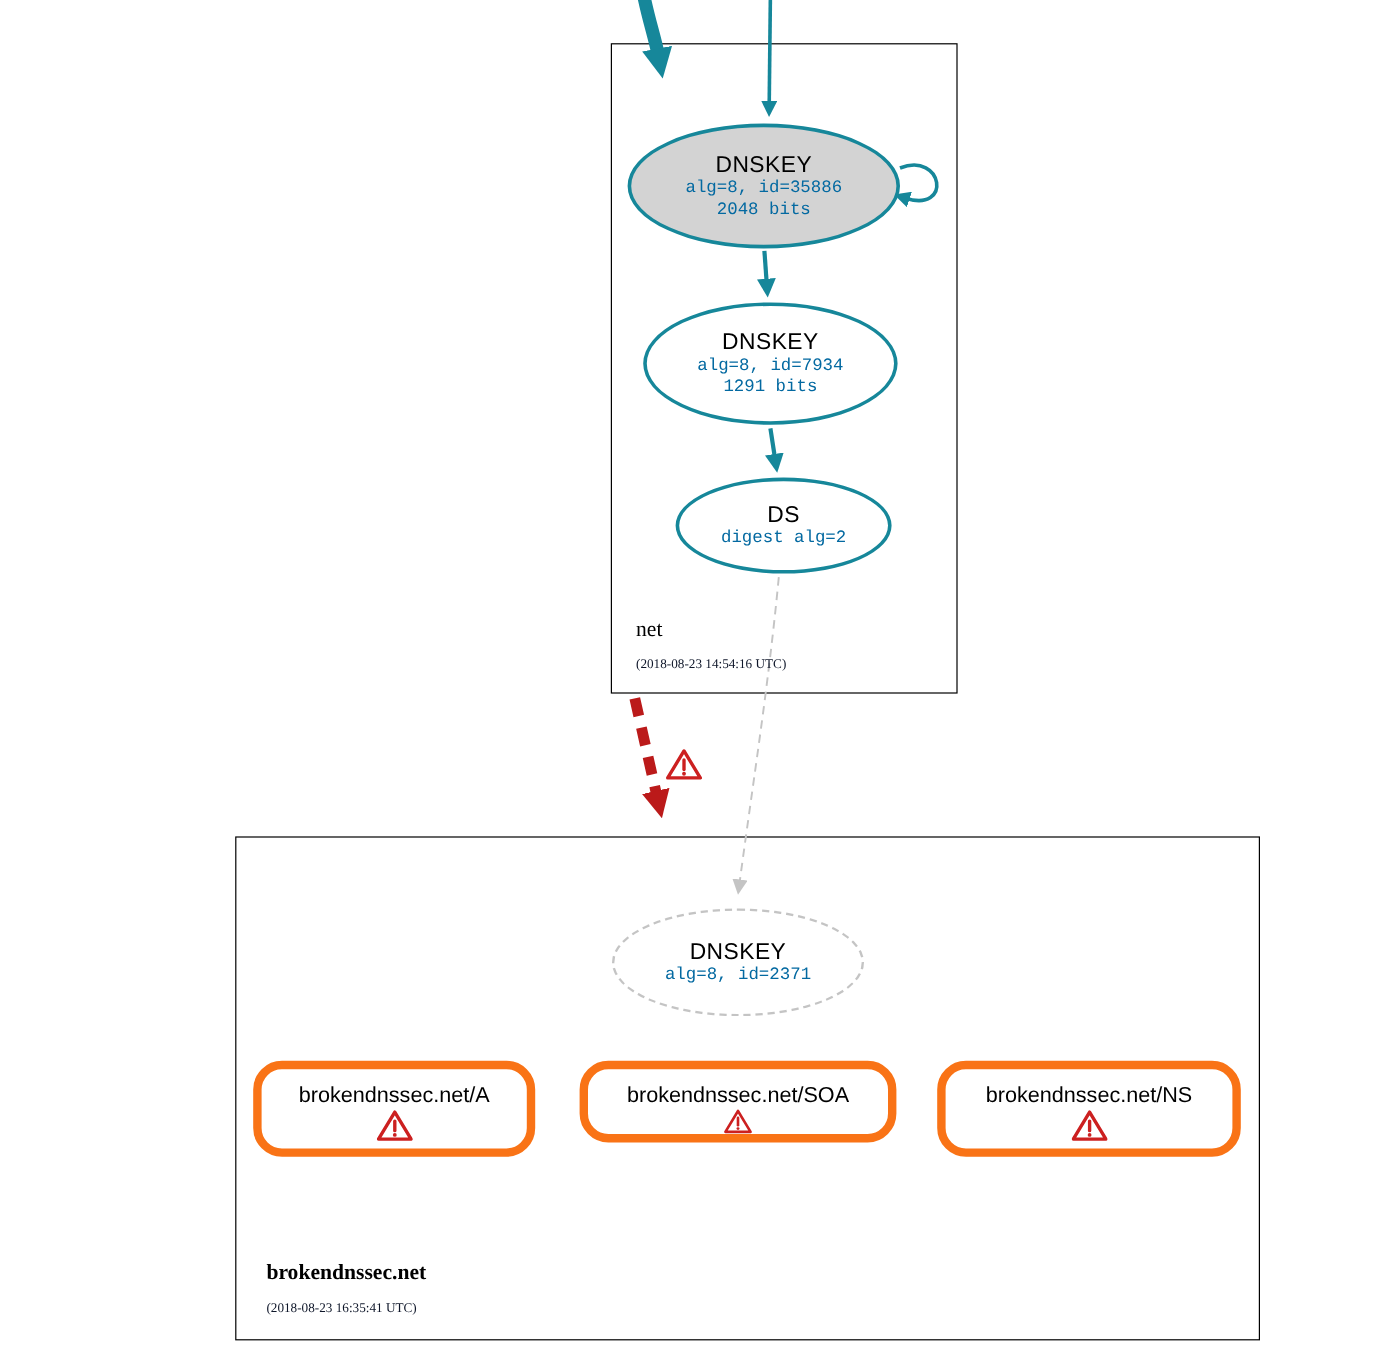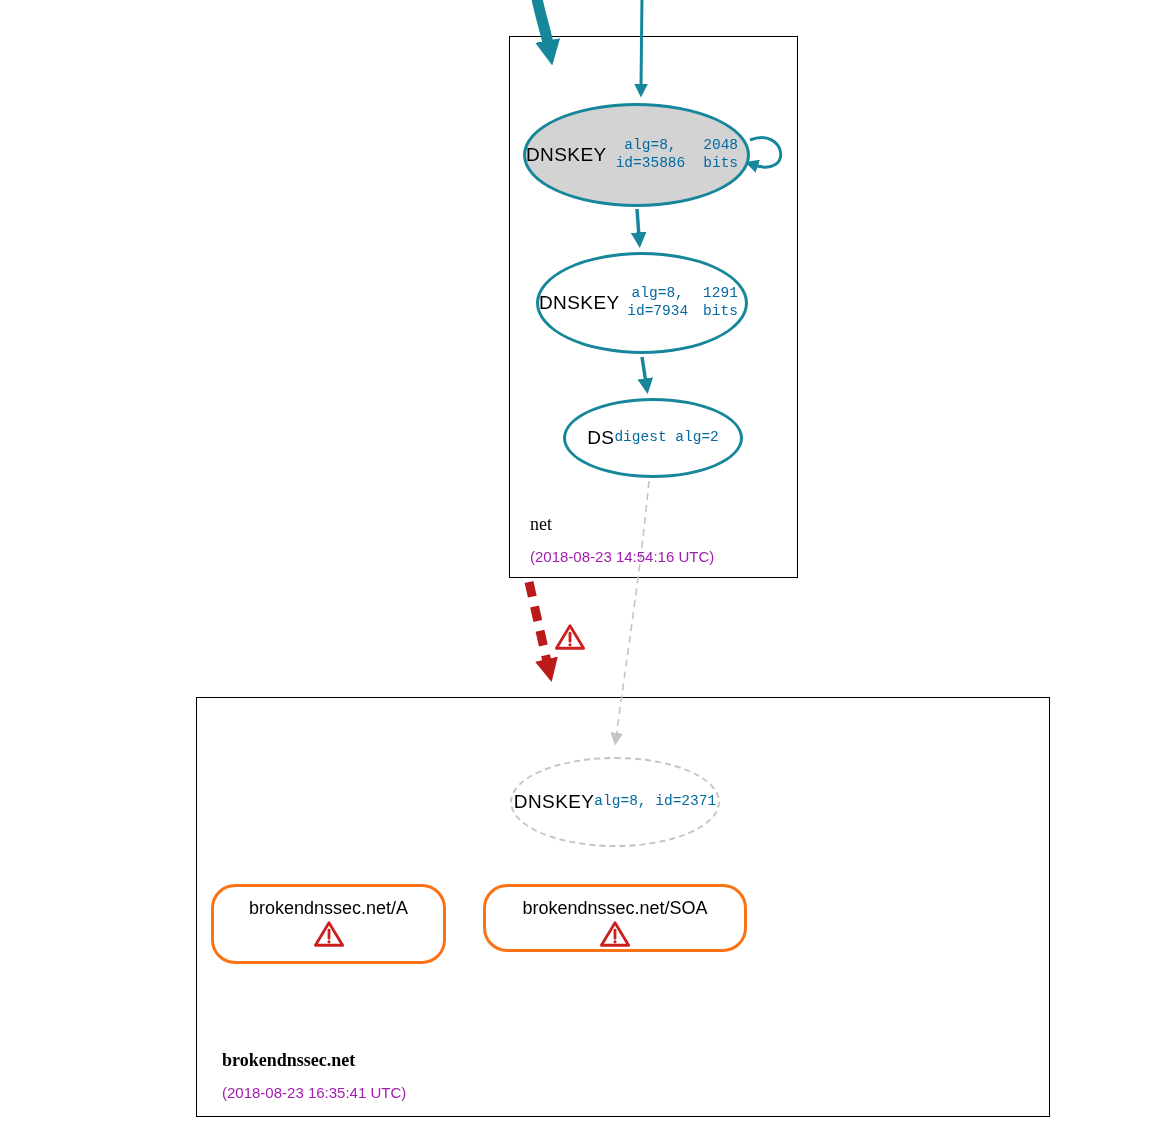--- a/index.html
+++ b/index.html
@@ -21,54 +21,54 @@
     position: absolute;
     left: 0; top: 0;
     width: 1154px; height: 1134px;
     pointer-events: none;
   }
   .ellipse {
     position: absolute;
     border-radius: 50%;
     background: #ffffff;
     display: flex;
-    flex-direction: row;
+    flex-direction: column;
     align-items: center;
     justify-content: center;
     text-align: center;
     line-height: 1.22;
   }
   .ellipse.secure { border: 3px solid #16879a; }
   .ellipse.ksk { background: #d3d3d3; }
   .ellipse.missing { border: 2px dashed #c4c4c4; background: #ffffff; }
   .node-title { font-size: 19px; color: #000; letter-spacing: 0.4px; }
   .node-detail { font-family: Liberation Mono, monospace; font-size: 14.5px; color: #0369a1; }
   .rrset {
     position: absolute;
-    border: 3px solid #f97316;
+    border: 7px solid #f97316;
     border-radius: 24px;
     background: #ffffff;
     display: flex;
     flex-direction: column;
     align-items: center;
     padding-top: 11px;
     gap: 1px;
   }
   .rrset-label { font-size: 18px; color: #000; }
   .zone-name {
     position: absolute;
     font-family: "Liberation Serif", serif;
     font-size: 18px;
     color: #000;
   }
   .zone-ts {
     position: absolute;
-    font-family: Liberation Sans, sans-serif;
-    font-size: 15px;
-    color: #a21caf;
+    font-family: Liberation Serif, serif;
+    font-size: 11px;
+    color: #0f172a;
   }
   .warn { display: block; }
   .warn-float { position: absolute; }
 </style>
 </head>
 <body>
 
 <div class="canvas">
 
   <div class="zone-box" style="left:509px; top:36px; width:289px; height:542px;"></div>
@@ -141,17 +141,25 @@
 
   <div class="rrset" style="left:483px; top:884px; width:264px; height:68px;">
     <div class="rrset-label">brokendnssec.net/SOA</div>
     <svg class="warn" width="30" height="28" viewBox="0 0 32 29">
       <path d="M16 2.5 L30.5 26.5 H1.5 Z" fill="#ffffff" stroke="#cc2020" stroke-width="3" stroke-linejoin="round"></path>
       <path d="M16 10.5 L16 19" stroke="#cc2020" stroke-width="3" stroke-linecap="round" fill="none"></path>
       <circle cx="16" cy="22.8" r="1.7" fill="#cc2020"></circle>
     </svg>
   </div>
 
+  <div class="rrset" style="left:781px; top:884px; width:253px; height:80px;">
+    <div class="rrset-label">brokendnssec.net/NS</div>
+    <svg class="warn" width="30" height="28" viewBox="0 0 32 29">
+      <path d="M16 2.5 L30.5 26.5 H1.5 Z" fill="#ffffff" stroke="#cc2020" stroke-width="3" stroke-linejoin="round"></path>
+      <path d="M16 10.5 L16 19" stroke="#cc2020" stroke-width="3" stroke-linecap="round" fill="none"></path>
+      <circle cx="16" cy="22.8" r="1.7" fill="#cc2020"></circle>
+    </svg>
+  </div>
 
   <div class="zone-name" style="left:222px; top:1050px;font-weight:bold;">brokendnssec.net</div>
   <div class="zone-ts" style="left:222px; top:1084px;">(2018-08-23 16:35:41 UTC)</div>
 
 </div>
 
 </body></html>

